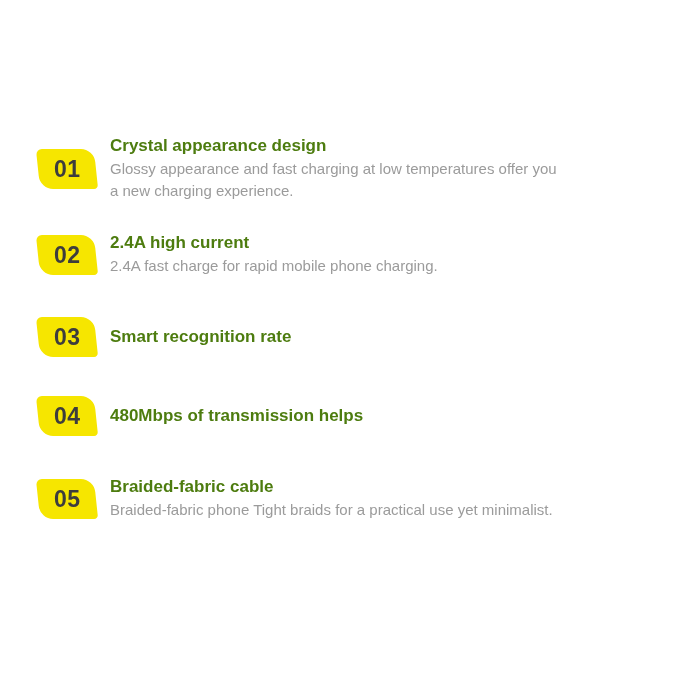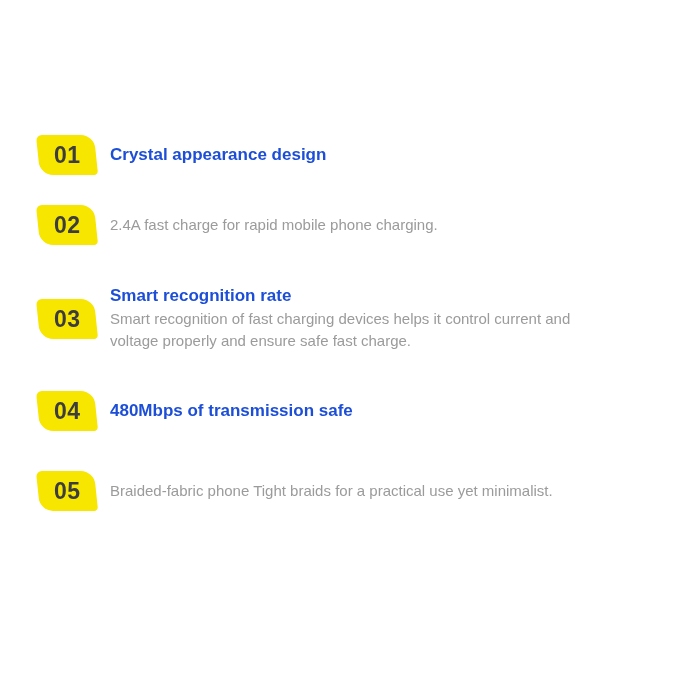--- a/index.html
+++ b/index.html
@@ -45,21 +45,21 @@
     letter-spacing: 0.5px;
     line-height: 1;
   }
   .ftext {
     flex: 1 1 auto;
     min-width: 0;
   }
   .ftitle {
     font-size: 17px;
     font-weight: bold;
-    color: #1d4ed8;
+    color: #4d7c0f;
     line-height: 22px;
     margin-bottom: 1px;
     white-space: nowrap;
   }
   .dline {
     display: block;
     font-size: 15px;
     color: #9B9B9B;
     line-height: 22px;
     white-space: nowrap;
@@ -70,62 +70,64 @@
 <body>
 
 <div class="feature-list">
 
   <div class="feature">
     <div class="badge">
       <span class="badge-num">01</span>
     </div>
     <div class="ftext">
       <div class="ftitle">Crystal appearance design</div>
+      <div class="fdesc">
+        <span class="dline">Glossy appearance and fast charging at low temperatures offer you</span>
+        <span class="dline">a new charging experience.</span>
+      </div>
     </div>
   </div>
 
   <div class="feature">
     <div class="badge">
       <span class="badge-num">02</span>
     </div>
     <div class="ftext">
+      <div class="ftitle">2.4A high current</div>
       <div class="fdesc">
         <span class="dline">2.4A fast charge for rapid mobile phone charging.</span>
 
       </div>
     </div>
   </div>
 
   <div class="feature">
     <div class="badge">
       <span class="badge-num">03</span>
     </div>
     <div class="ftext">
       <div class="ftitle">Smart recognition rate</div>
-      <div class="fdesc">
-        <span class="dline">Smart recognition of fast charging devices helps it control current and</span>
-        <span class="dline">voltage properly and ensure safe fast charge.</span>
-      </div>
     </div>
   </div>
 
   <div class="feature">
     <div class="badge">
       <span class="badge-num">04</span>
     </div>
     <div class="ftext">
-      <div class="ftitle">480Mbps of transmission safe</div>
+      <div class="ftitle">480Mbps of transmission helps</div>
     </div>
   </div>
 
   <div class="feature">
     <div class="badge">
       <span class="badge-num">05</span>
     </div>
     <div class="ftext">
+      <div class="ftitle">Braided-fabric cable</div>
       <div class="fdesc">
         <span class="dline">Braided-fabric phone Tight braids for a practical use yet minimalist.</span>
 
       </div>
     </div>
   </div>
 
 </div>
 
 </body></html>

